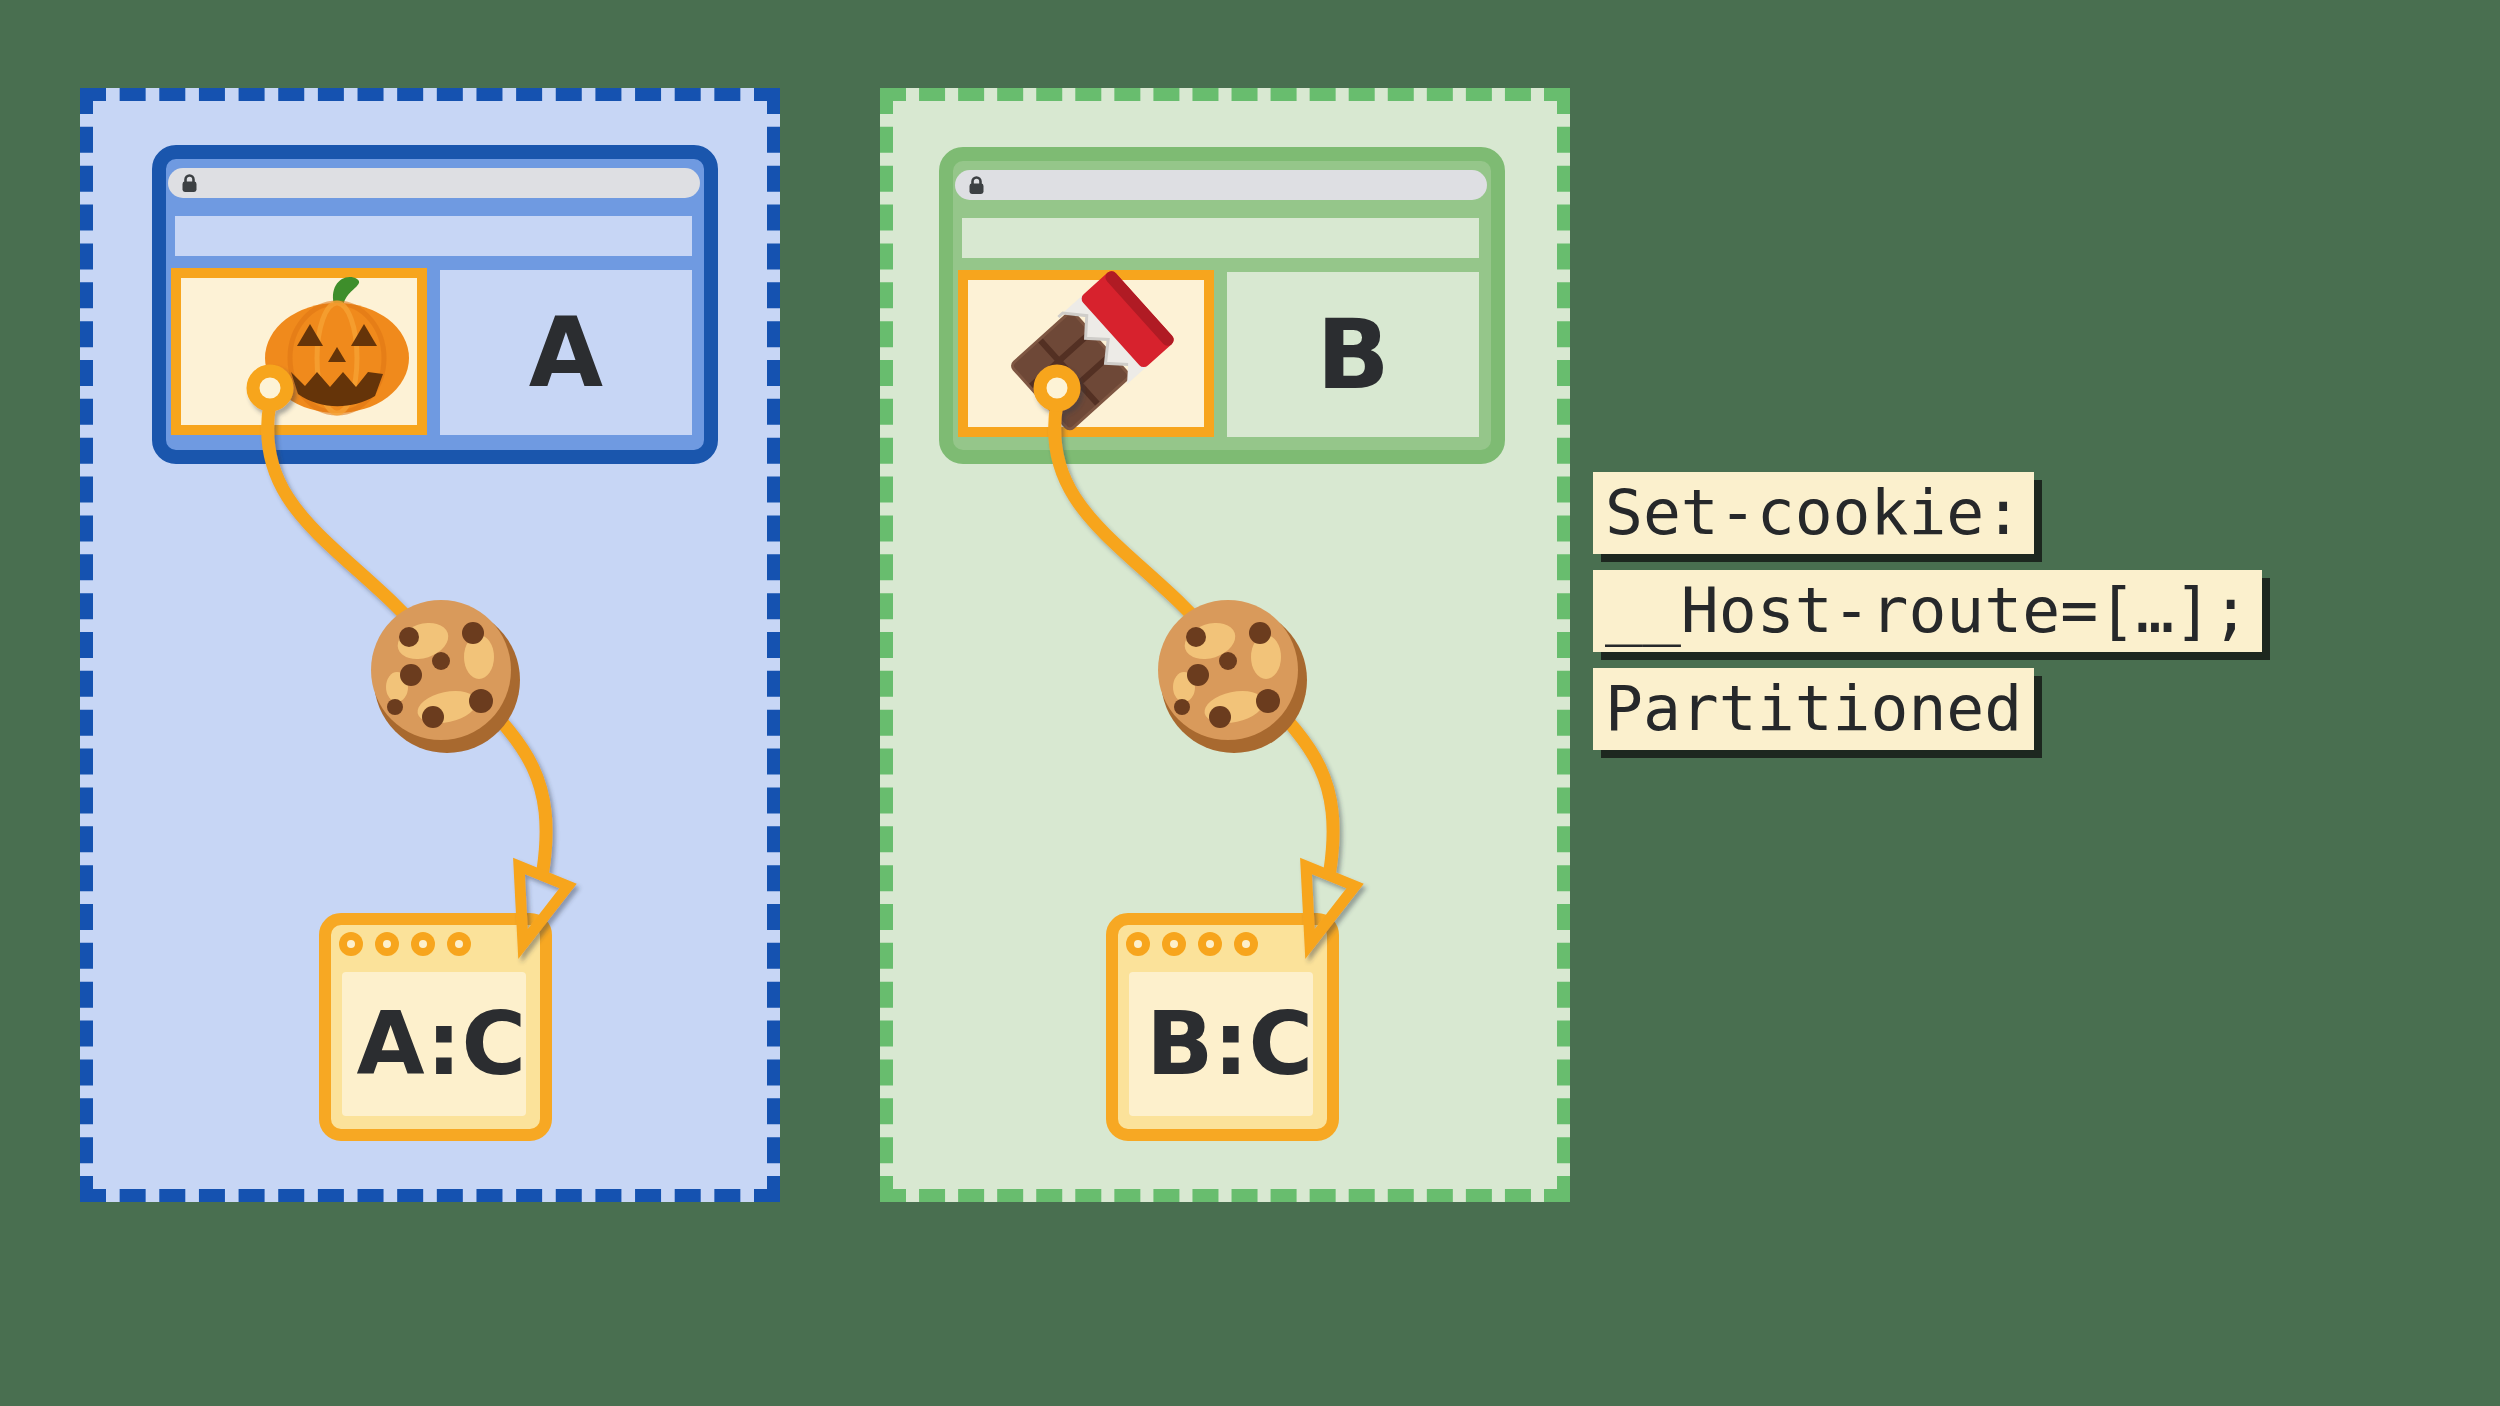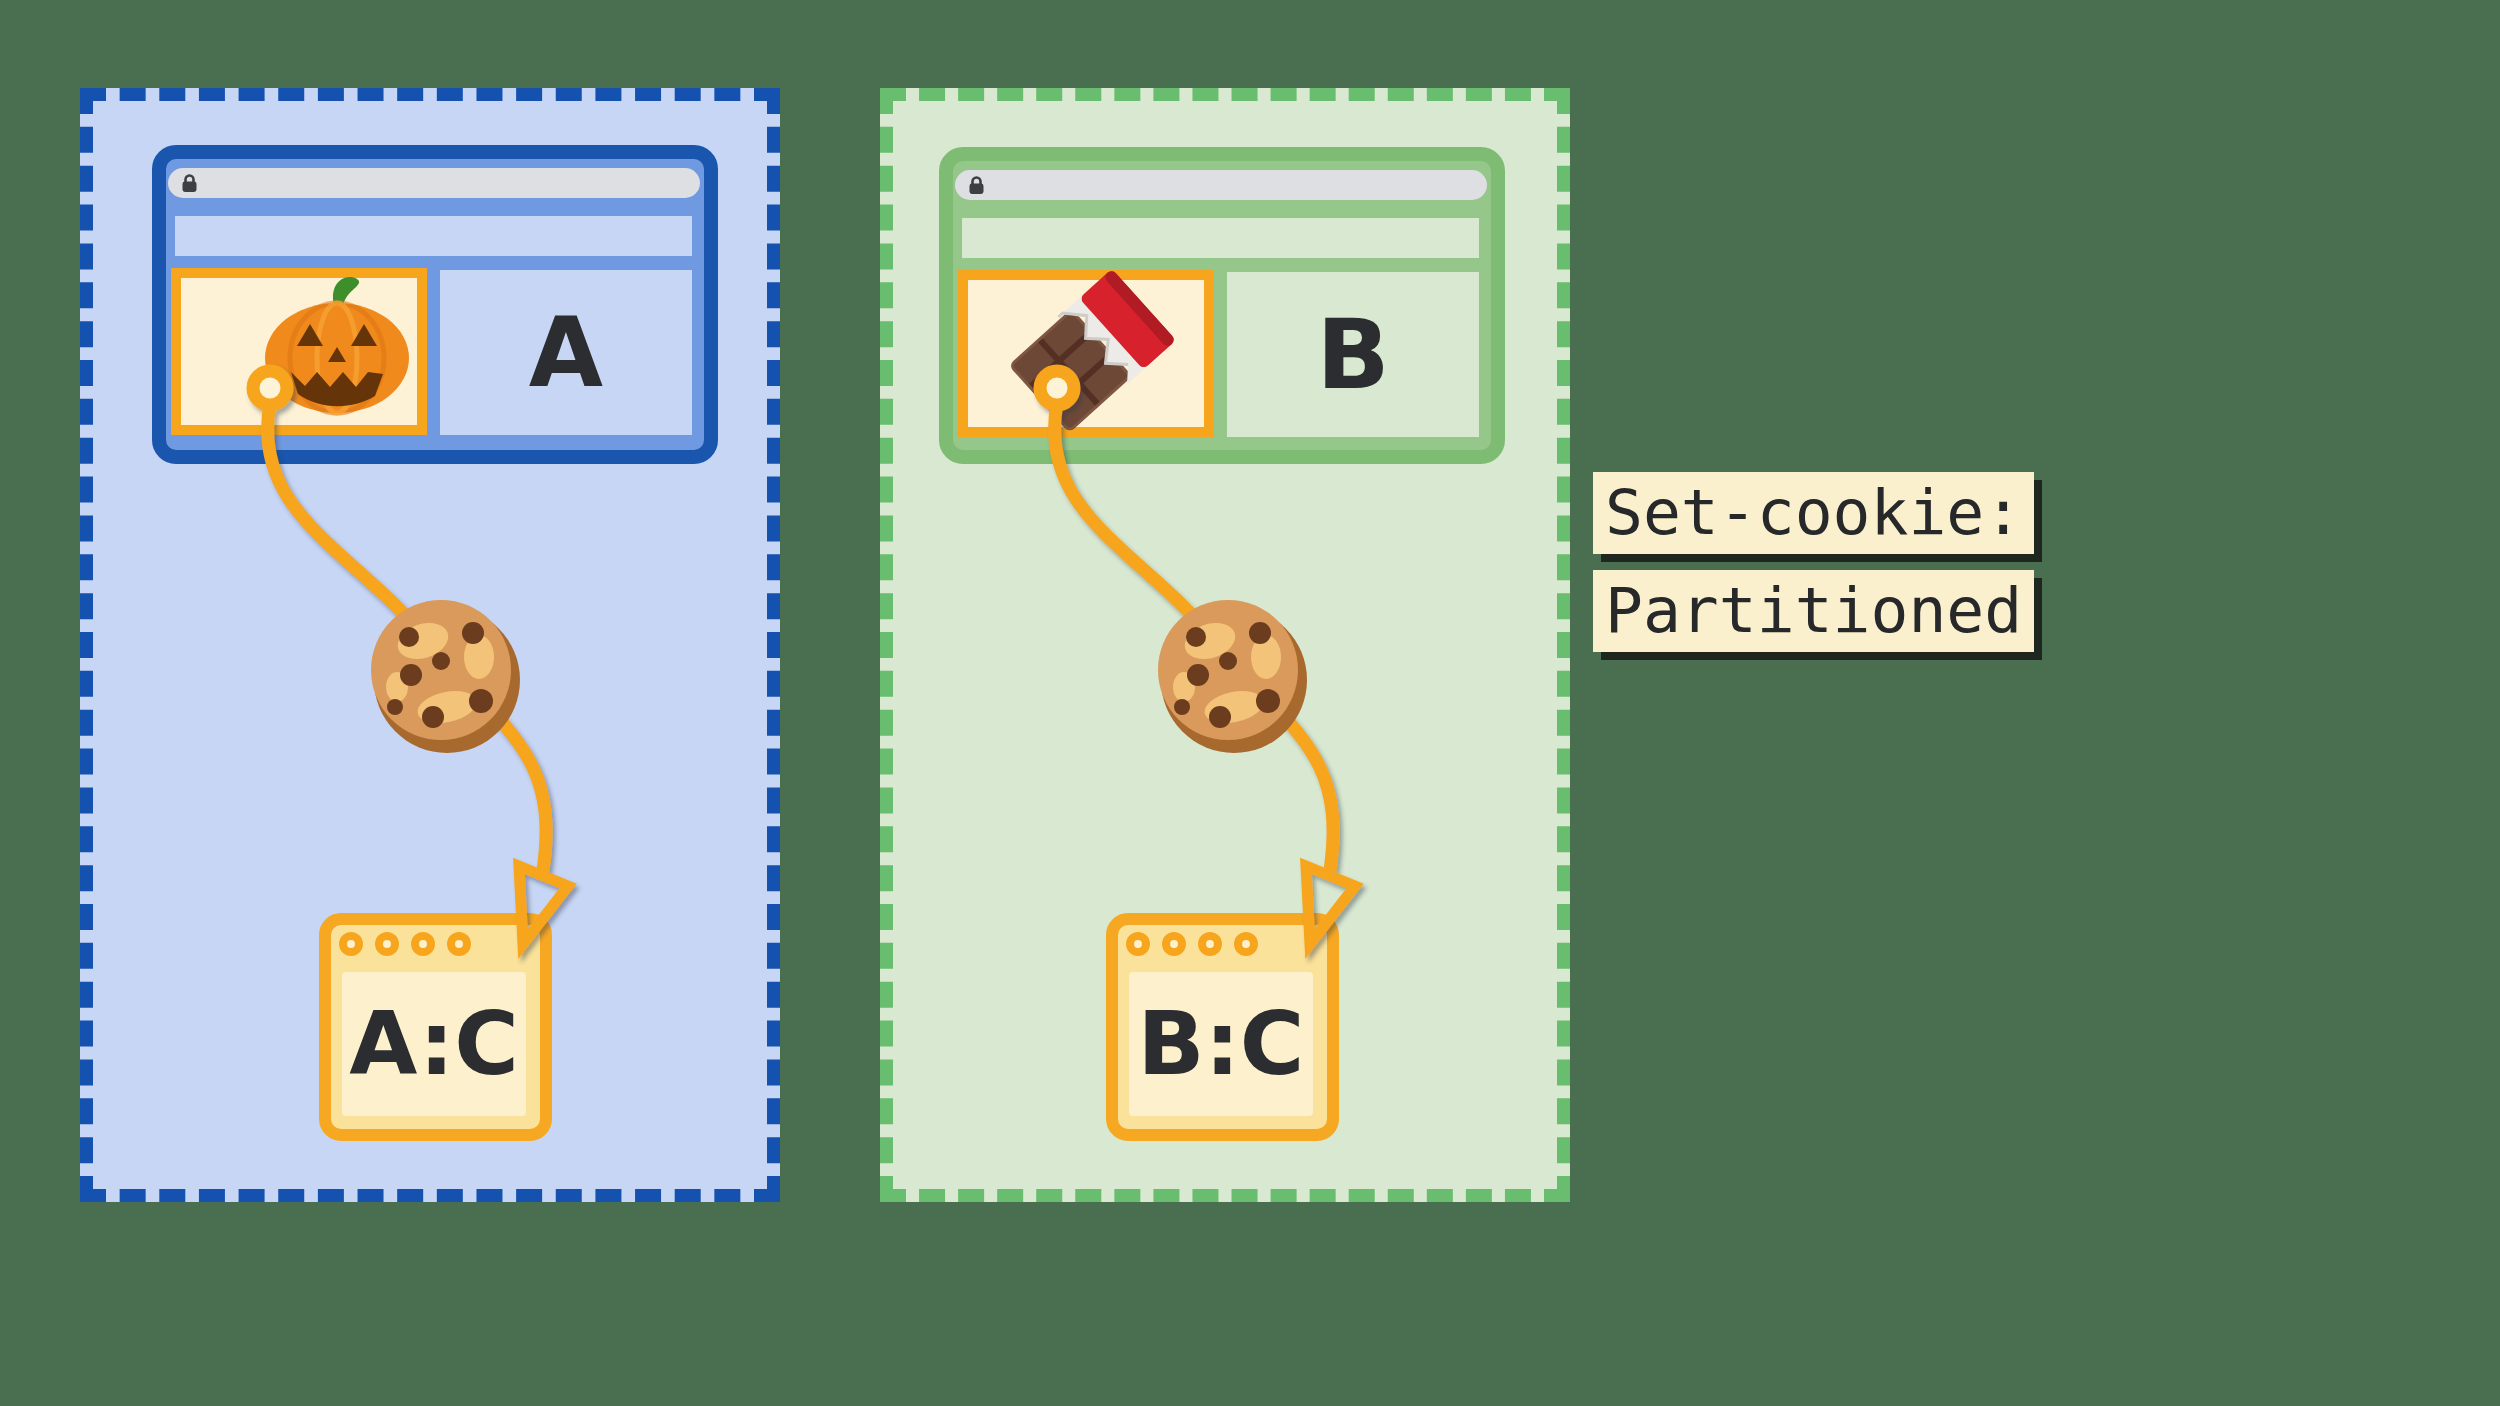--- a/index.html
+++ b/index.html
@@ -34,21 +34,21 @@
 
   
   .store{position:absolute;width:233px;height:228px;box-sizing:border-box;
          border:12px solid var(--store-border);border-radius:22px;background:var(--store-header);}
   .store-a{left:226px;top:812px;}
   .store-b{left:213px;top:812px;text-decoration:underline;}
   .dots{position:absolute;left:8px;top:7px;display:flex;gap:12px;}
   .dot{width:24px;height:24px;border-radius:50%;background:var(--orange);position:relative;}
   .dot::after{content:'';position:absolute;inset:8px;border-radius:50%;background:var(--store-inner);}
   .store-body{position:absolute;left:11px;top:47px;width:184px;height:144px;border-radius:4px;
-              background:var(--store-inner);display:flex;align-items:center;justify-content:center;}
+              background:var(--store-inner);display:flex;align-items:center;justify-content:flex-end;}
   .store-label{font-size:88px;font-weight:bold;color:var(--ink);line-height:1;}
 
   
   #overlay{position:absolute;left:0;top:0;width:2500px;height:1406px;pointer-events:none;z-index:5;}
 
   
   .code{position:absolute;left:1593px;top:472px;display:flex;flex-direction:column;
         align-items:flex-start;gap:16px;z-index:6;}
   .code-line{font-family:"DejaVu Sans Mono","Liberation Mono",monospace;font-size:63px;line-height:1.05;
              padding:8px 12px;background:var(--code-bg);color:var(--code-ink);
@@ -179,16 +179,17 @@
     <g filter="url(#soft)">
       <path d="M 1057 403 C 1037 515, 1142 550, 1219 645 C 1292 732, 1347 755, 1330 870" fill="none" stroke="#F7A51D" stroke-width="13" stroke-linecap="round"></path>
       <path d="M 1306 866 L 1355 886 L 1310 944 Z" fill="none" stroke="#F7A51D" stroke-width="11"></path>
       <circle cx="1057" cy="388" r="17" fill="#FDF3D6" stroke="#F7A51D" stroke-width="13"></circle>
     </g>
     <use href="#cookie-glyph" x="1230" y="673"></use>
   </svg>
 
   <div class="code">
     <div class="code-line">Set-cookie:</div>
+    <div class="code-line">__Host-route=[…];</div>
     <div class="code-line bold">Partitioned</div>
   </div>
 
 </div>
 
 </body></html>

